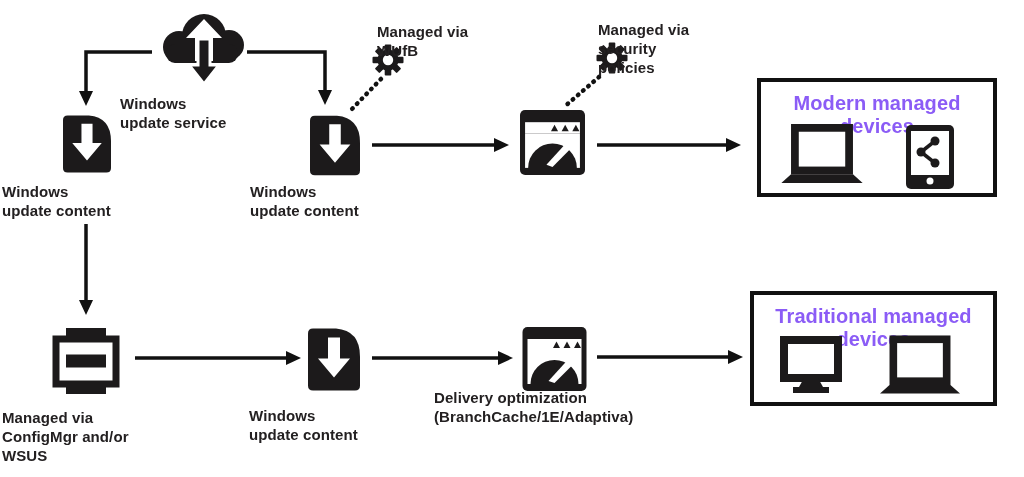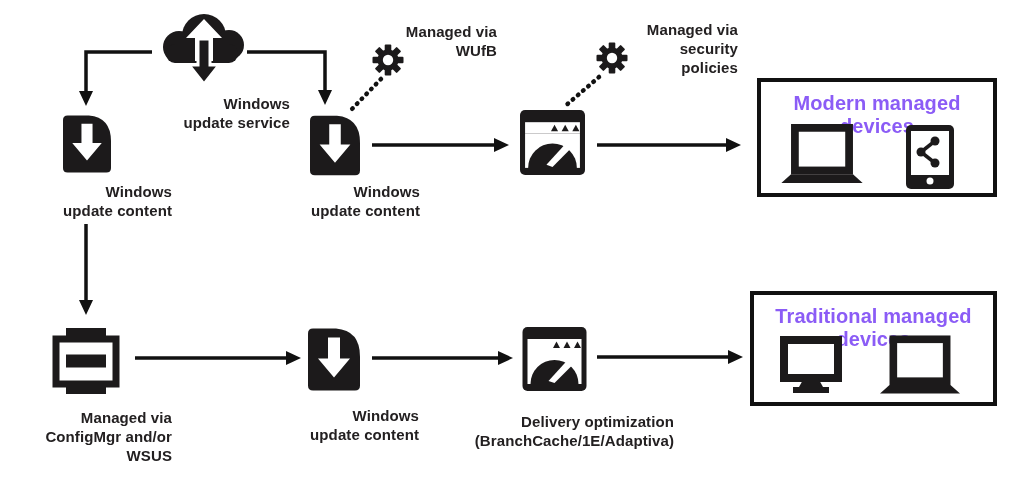--- a/index.html
+++ b/index.html
@@ -4,21 +4,21 @@
 <style>
   html,body{margin:0;padding:0;background:#fff;}
   .canvas{
     position:relative;width:1024px;height:477px;background:#ffffff;overflow:hidden;
     font-family:"Liberation Sans", sans-serif;
   }
   svg{display:block;}
   .layer{position:absolute;left:0;top:0;width:1024px;height:477px;pointer-events:none;}
   .node-icon{position:absolute;}
   .label{
-    position:absolute;white-space:pre-line;text-align:right;
+    position:absolute;white-space:pre-line;text-align:left;
     font-weight:700;font-size:15px;line-height:19px;color:#232021;letter-spacing:.1px;
   }
   .device-box{
     position:absolute;border:4px solid #111111;background:#ffffff;box-sizing:border-box;
   }
   .box-title{
     position:absolute;left:0;right:0;top:10px;text-align:center;
     font-weight:700;font-size:20px;color:#8b5cf6;letter-spacing:.1px;
   }
   .ink{fill:#1c1a1b;}
@@ -185,21 +185,21 @@
     <rect class="paper" x="5" y="12" width="54" height="11"></rect>
     <rect class="paper" x="5" y="23" width="54" height="34"></rect>
     <g class="ink">
       <polygon points="30.5,21 37.5,21 34,14.5"></polygon>
       <polygon points="41,21 48,21 44.5,14.5"></polygon>
       <polygon points="51.5,21 58.5,21 55,14.5"></polygon>
       <path d="M8,57 A24,24 0 0 1 56,57 Z"></path>
     </g>
     <polygon class="paper" points="26,54 46,32 51,37 32,56"></polygon>
   </svg>
-  <div class="label" style="left:434px;top:412px;width:240px">Delivery optimization
+  <div class="label" style="left:434px;top:388px;width:240px">Delivery optimization
 (BranchCache/1E/Adaptiva)</div>
 
   <div class="device-box" style="left:750px;top:291px;width:247px;height:115px">
     <div class="box-title">Traditional managed devices</div>
     <svg class="node-icon" style="left:25px;top:41px" width="64" height="58" viewBox="0 0 64 58">
       <rect x="5" y="4" width="54" height="38" fill="#ffffff" stroke="#1c1a1b" stroke-width="8"></rect>
       <polygon class="ink" points="25,42 39,42 44,51 20,51"></polygon>
       <rect class="ink" x="14" y="51" width="36" height="6"></rect>
     </svg>
     <svg class="node-icon" style="left:126px;top:39px" width="80" height="62" viewBox="0 0 84 62">

